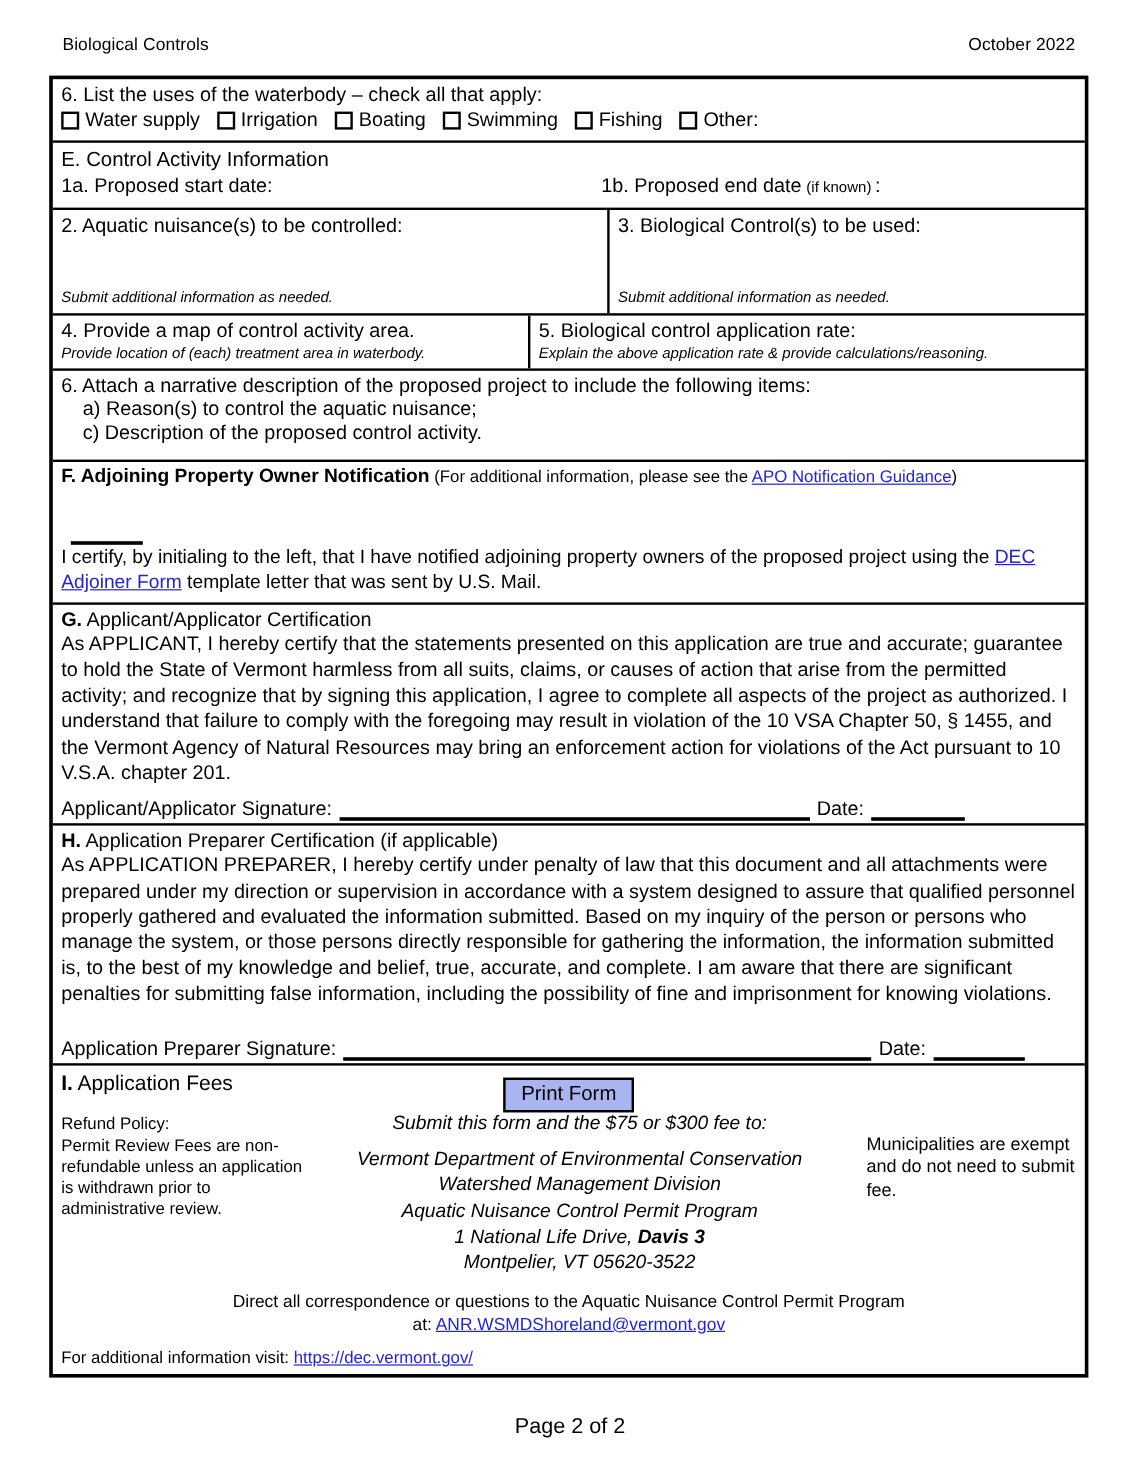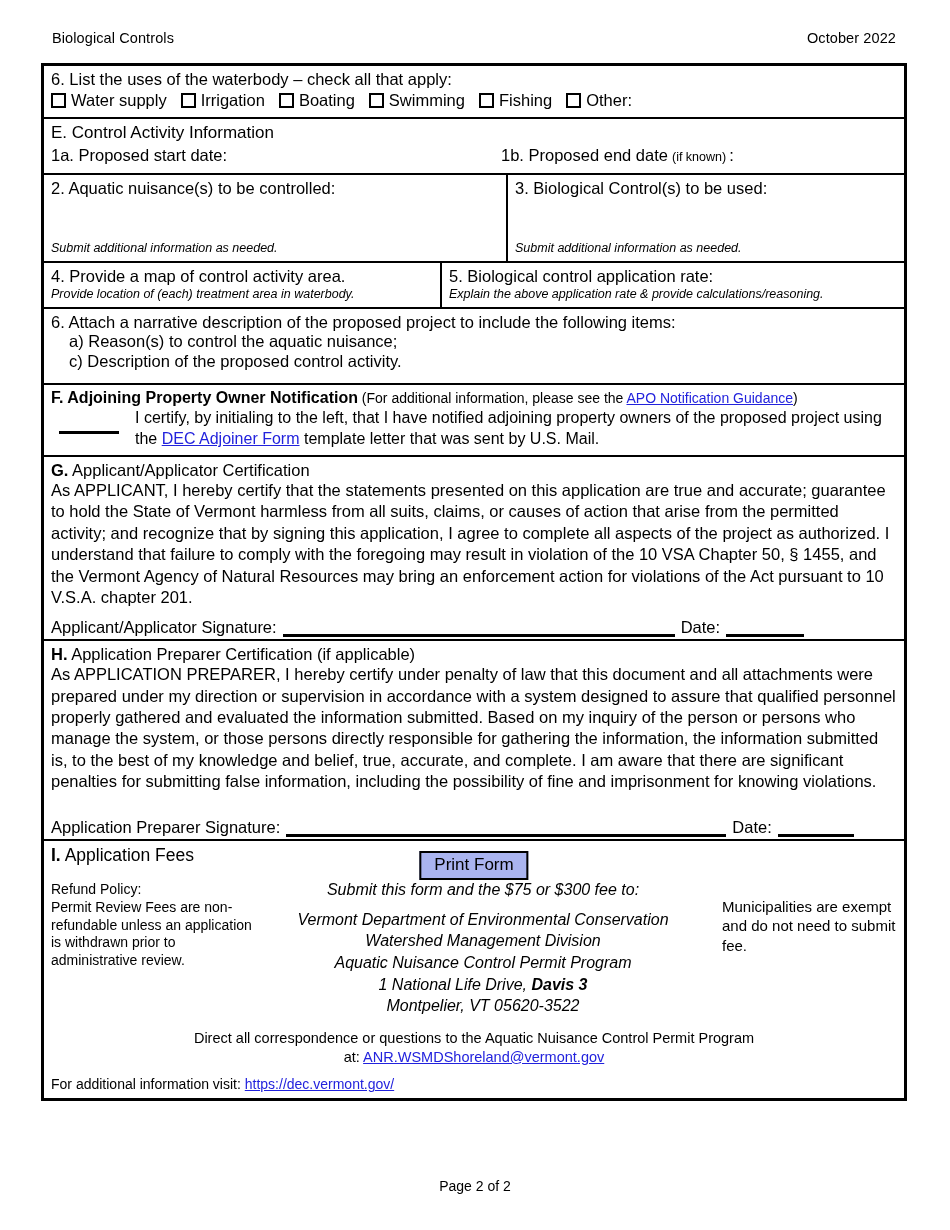--- a/index.html
+++ b/index.html
@@ -106,21 +106,21 @@
     display: flex;
     font-size: 16.5px;
   }
   .e-dates .d1 { width: 450px; }
 
   .tallcell { min-height: 86px; display: flex; flex-direction: column; justify-content: space-between; }
 
   
   .f-wrap { padding: 4px 6px 5px 7px; }
   .f-title { font-size: 16px; }
-  .f-body { display: flex; margin-top: 0; }
+  .f-body { display: flex; margin-top: 20px; flex-direction: column; }
   .f-initline {
     width: 60px;
     flex: none;
     border-bottom: 3px solid #000;
     height: 20px;
     margin-top: 4px;
     margin-left: 8px;
     margin-right: 16px;
     align-self: flex-start;
   }
@@ -173,21 +173,21 @@
   .contact { text-align: center; font-size: 14.5px; line-height: 1.3; margin-top: 12px; }
   .contact2 { text-align: left; font-size: 14px; margin-top: 10px; }
 
   
   .pg-footer {
     position: absolute;
     top: 1178px;
     left: 0;
     width: 950px;
     text-align: center;
-    font-size: 14px;
+    font-size: 18px;
   }
 </style>
 </head>
 <body>
 
 <div class="pg-header">
   <span class="cond">Biological Controls</span>
   <span class="cond">October 2022</span>
 </div>
 

